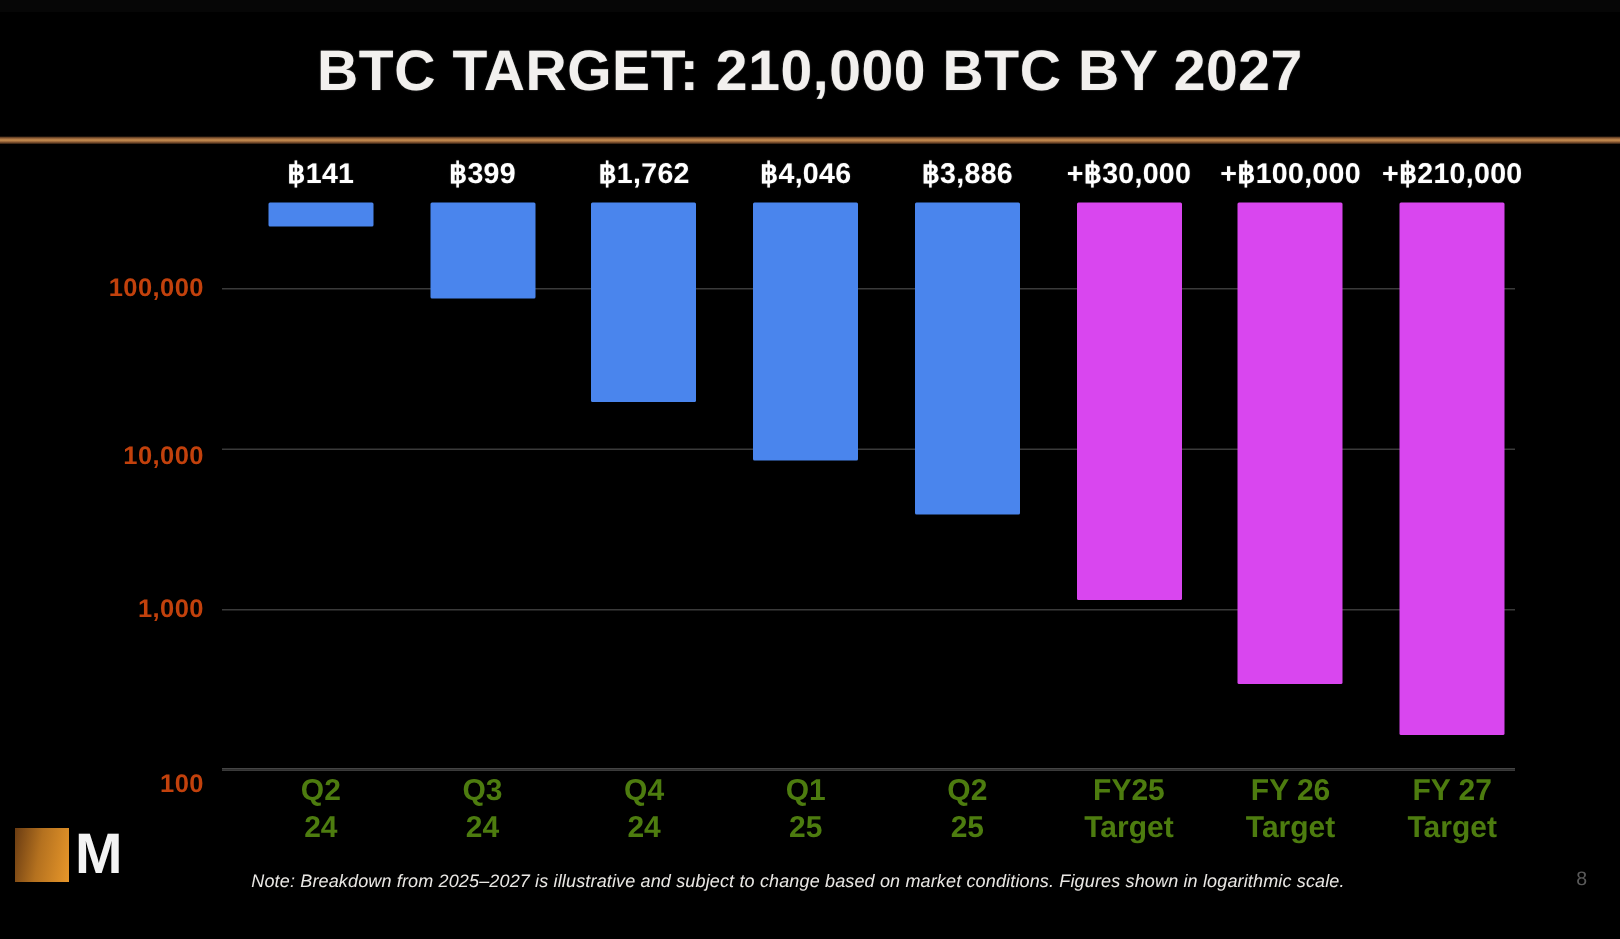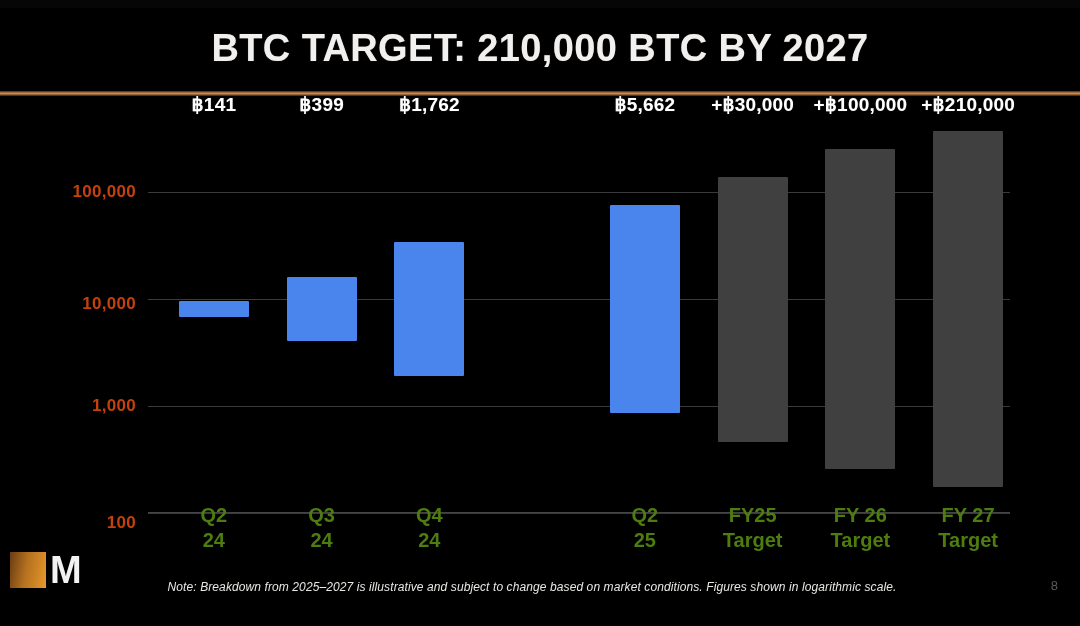--- a/index.html
+++ b/index.html
@@ -56,30 +56,30 @@
     font-weight:bold;
     white-space:nowrap;
     font-family:"Liberation Sans Narrow","Liberation Sans", sans-serif;
     letter-spacing:0.3px;
   }
   .baseline {
     position:absolute; left:0; bottom:0; width:862px; height:1px;
     background:#454545;
   }
   .bar-slot {
-    position:absolute; bottom:18px;
-    display:flex; flex-direction:column; justify-content:center; align-items:center;
+    position:absolute; bottom:6px;
+    display:flex; flex-direction:column; justify-content:flex-start; align-items:center;
     height:100%;
   }
   .bar {
     width:100%;
     border-radius:1px;
   }
   .bar.blue   { background:#4a85ed; }
-  .bar.orange { background:#404040; }
+  .bar.orange { background:#d946ef; }
   .bar-label {
     position:absolute;
     bottom:100%;
     left:50%;
     transform:translateX(-50%);
     margin-bottom:7px;
     color:#ffffff;
     font-size:19px;
     font-weight:bold;
     white-space:nowrap;
@@ -166,23 +166,29 @@
             <div class="bar-label">฿399</div>
           </div>
           <div class="cat-label">Q3 24</div>
         </div>
         <div class="bar-slot" style="left: 246.375px; width: 70px;">
           <div class="bar blue" style="height: 133.304px;">
             <div class="bar-label">฿1,762</div>
           </div>
           <div class="cat-label">Q4 24</div>
         </div>
+        <div class="bar-slot" style="left: 354.125px; width: 70px;">
+          <div class="bar blue" style="height: 171.928px;">
+            <div class="bar-label">฿4,046</div>
+          </div>
+          <div class="cat-label">Q1 25</div>
+        </div>
         <div class="bar-slot" style="left: 461.875px; width: 70px;">
           <div class="bar blue" style="height: 208.493px;">
-            <div class="bar-label">฿5,662</div>
+            <div class="bar-label">฿3,886</div>
           </div>
           <div class="cat-label">Q2 25</div>
         </div>
         <div class="bar-slot" style="left: 569.625px; width: 70px;">
           <div class="bar orange" style="height: 265.015px;">
             <div class="bar-label">+฿30,000</div>
           </div>
           <div class="cat-label">FY25
 Target</div>
         </div>

